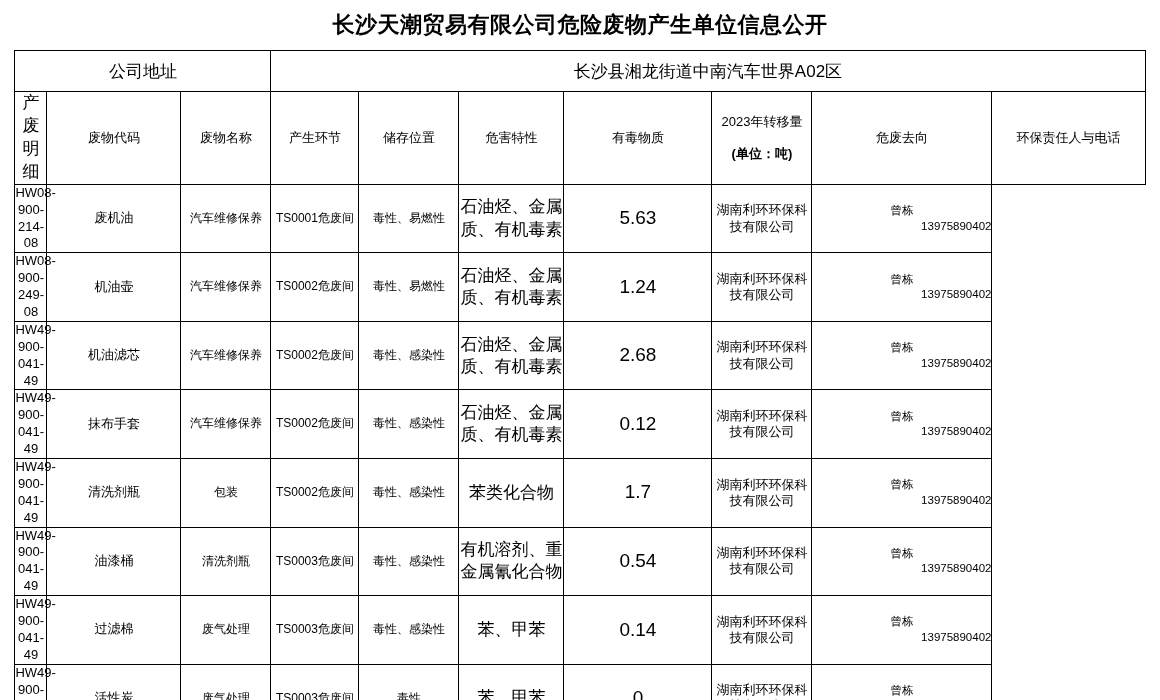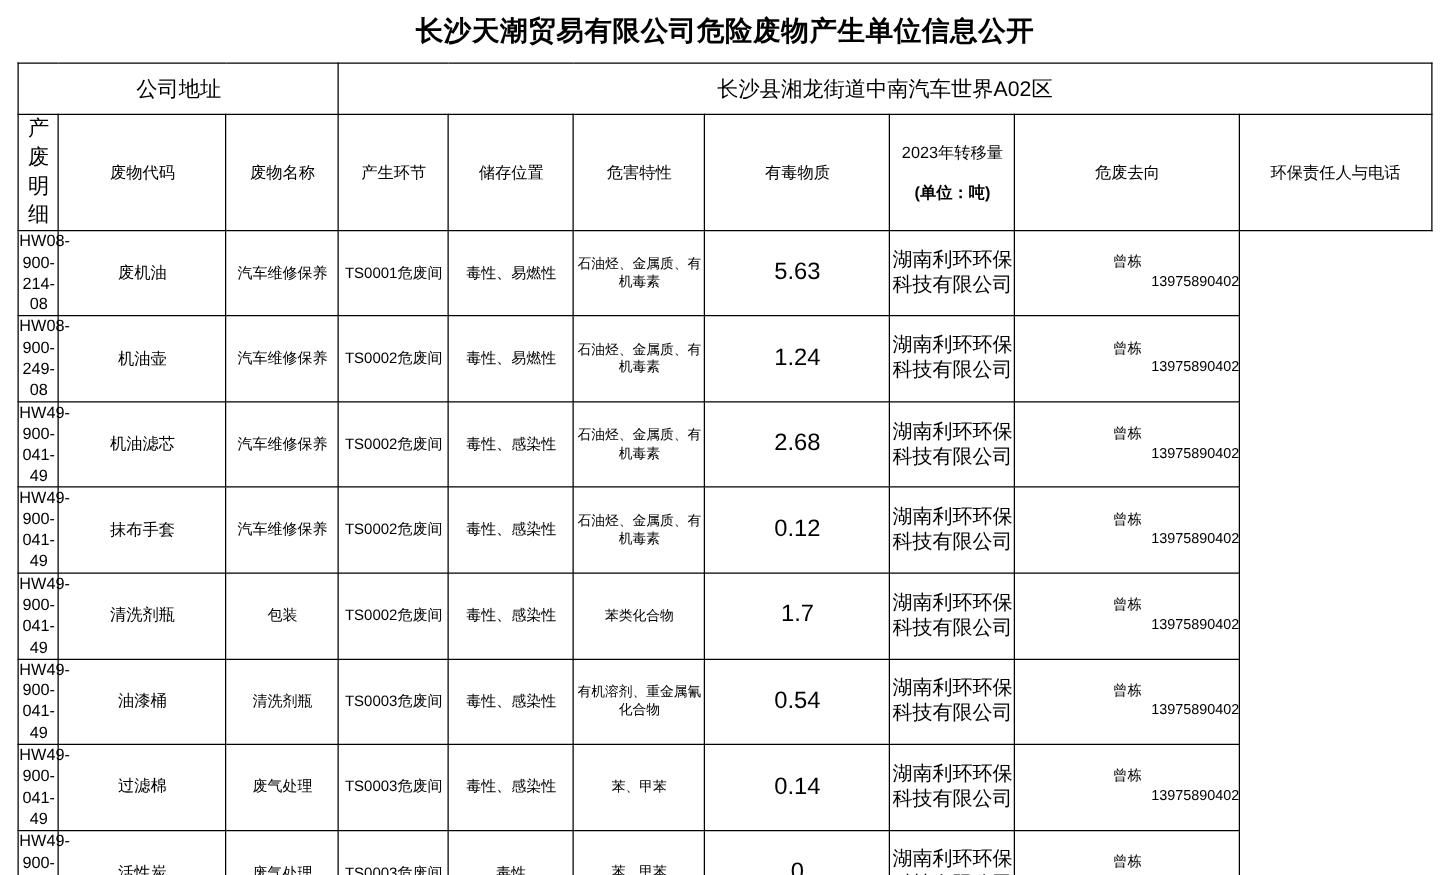--- a/index.html
+++ b/index.html
@@ -82,23 +82,23 @@
     height: 38px;
     font-size: 12.5px;
     line-height: 1.3;
     padding: 1px 2px;
   }
   td.code { font-size: 13px; }
   td.name { font-size: 13px; }
   td.stage { font-size: 12px; }
   td.store { font-size: 12px; }
   td.hazard { font-size: 12px; }
-  td.toxic { font-size: 11px; }
+  td.toxic { font-size: 17px; }
   td.amount { font-size: 19px; }
-  td.dest { font-size: 16px; line-height: 1.25; margin-top: 45px;}
+  td.dest { font-size: 13px; line-height: 1.25; margin-top: 45px;}
   td.person { font-size: 11.5px; line-height: 1.35; }
   td.person .pname { display: block; }
   td.person .pphone { display: block; text-align: right; }
 </style>
 </head>
 <body>
 
 <div id="page">
 
   <div class="doc-title">长沙天潮贸易有限公司危险废物产生单位信息公开</div>

